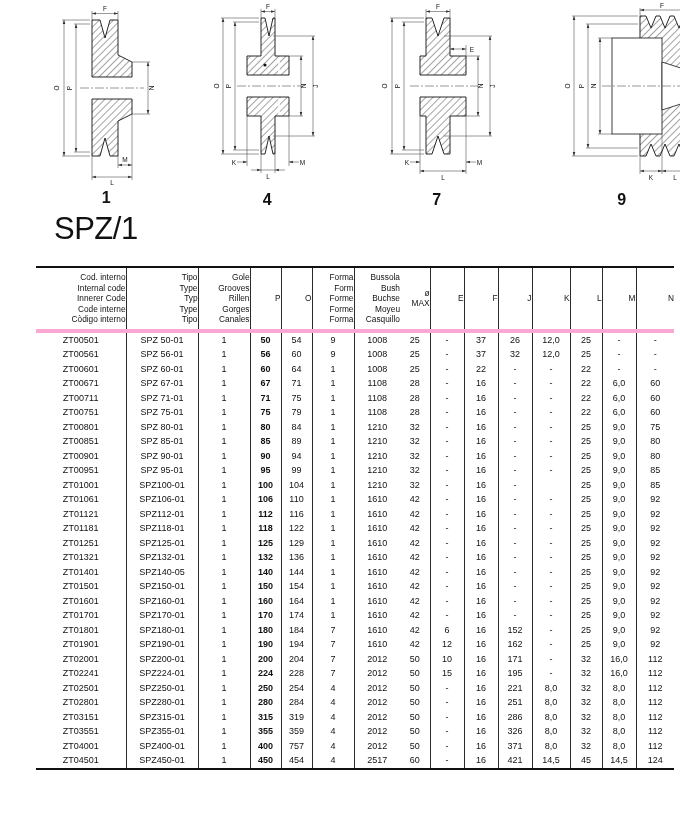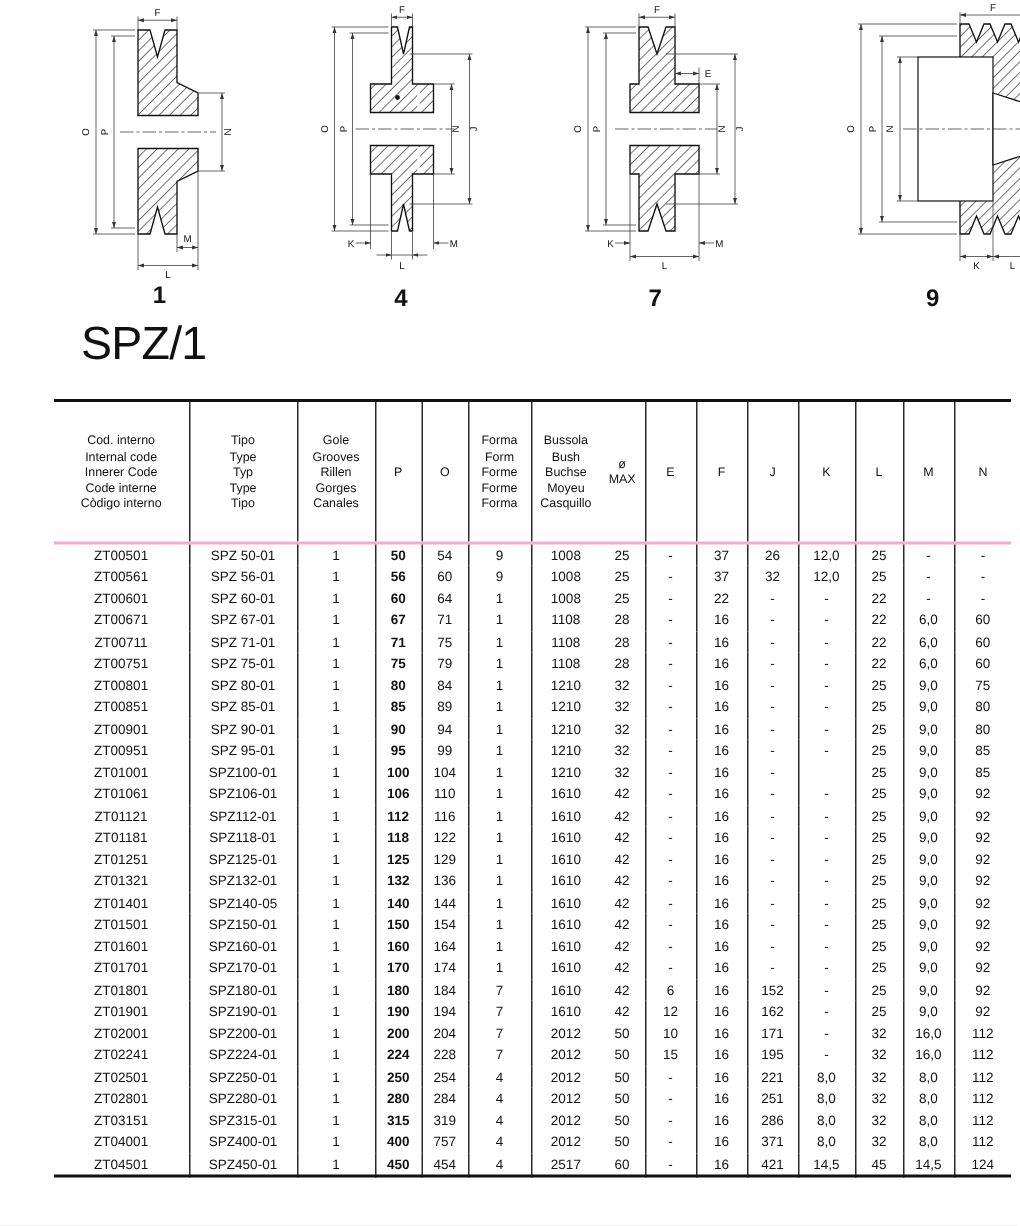--- a/index.html
+++ b/index.html
@@ -22,22 +22,22 @@
     position:absolute; left:54px; top:211px;
     font-size:31px; font-weight:normal; letter-spacing:-0.5px;
   }
   table.spz {
     position:absolute; left:36px; top:266px; width:638px;
     border-collapse:collapse; table-layout:fixed;
     border-top:2px solid #111; border-bottom:2.5px solid #111;
   }
   .spz th {
     font-size:8.3px; line-height:10.6px; font-weight:normal;
-    white-space:pre-line; vertical-align:middle; text-align:center;
-    padding:20px 0; border-bottom:2px solid #f9a8d4; border-left:1px solid #2a2a2a;
+    white-space:pre-line; vertical-align:middle; text-align:right;
+    padding:4px 0; border-bottom:4px solid #f9a8d4; border-left:1px solid #2a2a2a;
   }
   .spz td {
     font-size:9px; line-height:14.5px; height:14.5px;
     text-align:center; padding:0 1px; border-left:1px solid #2a2a2a;
     white-space:nowrap; overflow:hidden;
   }
   .spz th:first-child, .spz td:first-child { border-left:none; }
   .spz th:nth-child(8), .spz td:nth-child(8) { border-left:none; }
   .spz td:nth-child(4) { font-weight:bold; }
 </style>
@@ -756,20 +756,37 @@
           <td>50</td>
           <td>-</td>
           <td>16</td>
           <td>286</td>
           <td>8,0</td>
           <td>32</td>
           <td>8,0</td>
           <td>112</td>
         </tr>
         <tr>
+          <td>ZT03551</td>
+          <td>SPZ355-01</td>
+          <td>1</td>
+          <td>355</td>
+          <td>359</td>
+          <td>4</td>
+          <td>2012</td>
+          <td>50</td>
+          <td>-</td>
+          <td>16</td>
+          <td>326</td>
+          <td>8,0</td>
+          <td>32</td>
+          <td>8,0</td>
+          <td>112</td>
+        </tr>
+        <tr>
           <td>ZT04001</td>
           <td>SPZ400-01</td>
           <td>1</td>
           <td>400</td>
           <td>757</td>
           <td>4</td>
           <td>2012</td>
           <td>50</td>
           <td>-</td>
           <td>16</td>

